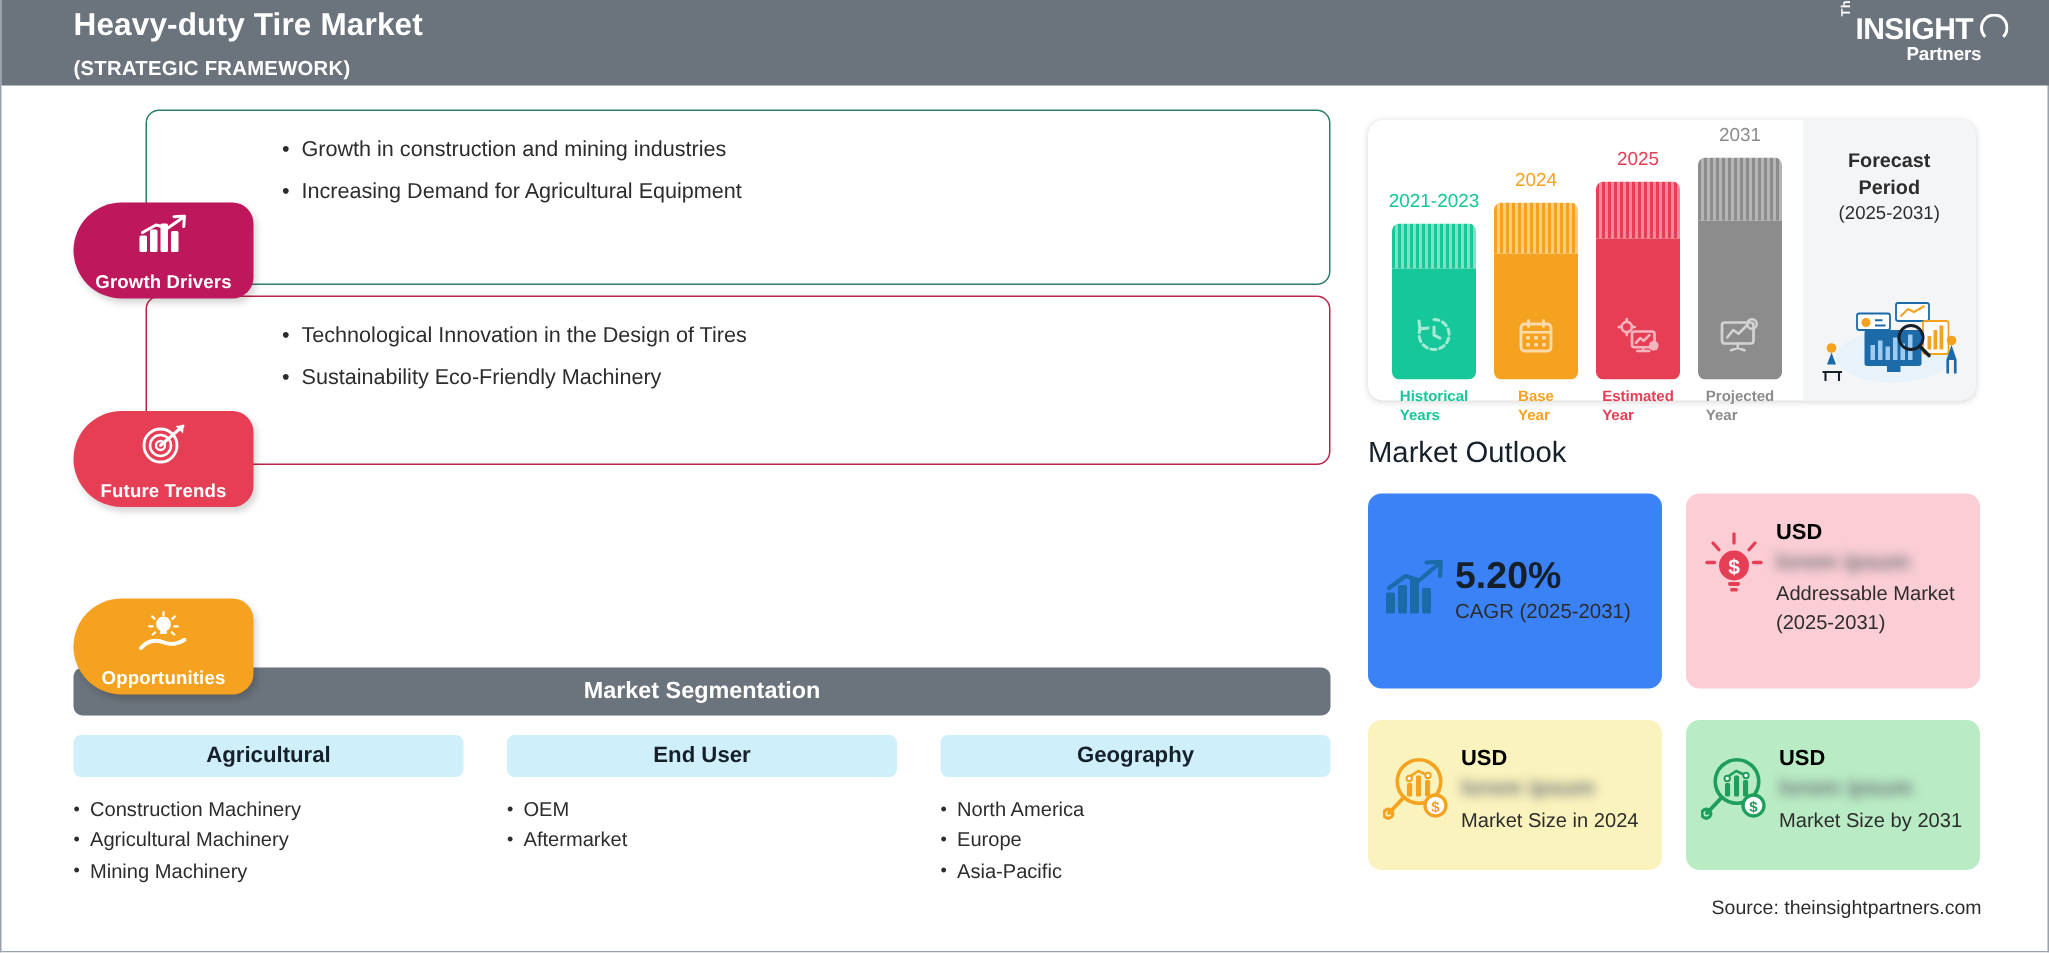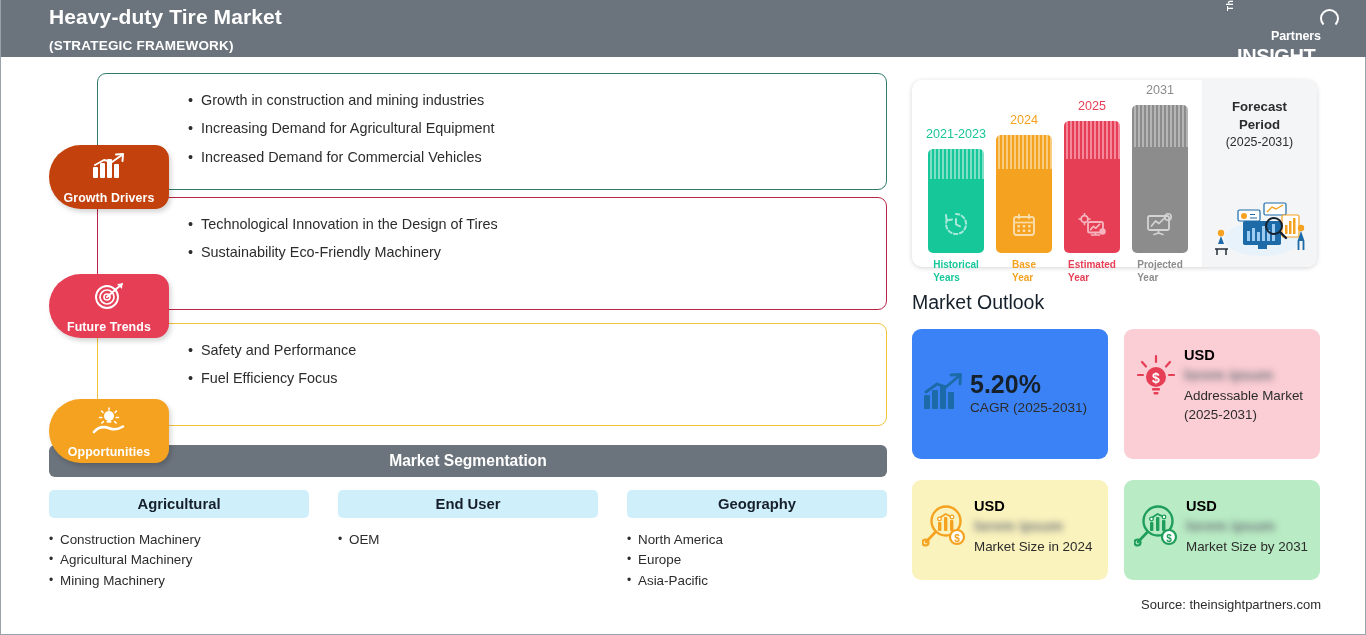--- a/index.html
+++ b/index.html
@@ -42,21 +42,21 @@
     color: #ffffff;
   }
   .logo-the {
     position: absolute; left: 0; top: 2px;
     font-size: 8.5px; font-weight: bold;
     transform: rotate(-90deg); transform-origin: left top;
     white-space: nowrap; letter-spacing: .3px;
   }
   .logo-insight {
     position: absolute; left: 12px; top: 0px;
-    font-size: 20px; font-weight: bold; letter-spacing: -0.4px; margin-top: 36px;
+    font-size: 20px; font-weight: bold; letter-spacing: -0.4px;
   }
   .logo-partners {
     position: absolute; left: 46px; top: 20px;
     font-size: 12.5px; font-weight: bold; letter-spacing: -0.1px;
   }
   .logo-ring {
     position: absolute; right: 2px; top: 0px;
     width: 19px; height: 19px;
     border: 2.2px solid #ffffff; border-radius: 50%;
     border-bottom-color: transparent;
@@ -85,21 +85,21 @@
     position: absolute; left: 48px; width: 120px; height: 64px;
     border-radius: 32px 14px 14px 32px;
     color: #fff; display: flex; flex-direction: column;
     align-items: center; justify-content: flex-end;
     padding-bottom: 5px;
     box-shadow: 2px 3px 5px rgba(0,0,0,.17);
     z-index: 5;
   }
   .badge-label { font-size: 12.4px; font-weight: bold; letter-spacing: .1px; line-height: 1; }
   .badge .bi { position: absolute; top: 8px; left: 50%; transform: translateX(-50%); }
-  .badge.b0 { top: 88px;  background: #c2410c; }
+  .badge.b0 { top: 78px;  background: #be185d; }
   .badge.b1 { top: 217px; background: #e63e55; }
   .badge.b2 { top: 342px; background: #f4a220; }
 
   
   .seg-header {
     position: absolute; left: 48px; top: 388px;
     width: 838px; height: 32px; border-radius: 6px;
     background: #6b737c; color: #fff;
     display: flex; align-items: center; justify-content: center;
     font-size: 15.6px; font-weight: bold;
@@ -204,21 +204,20 @@
       <span class="logo-ring"></span>
     </div>
   </div>
 
   <div class="left-col">
 
     <div class="pillar p0">
       <ul class="pillar-list">
         <li>Growth in construction and mining industries</li>
         <li>Increasing Demand for Agricultural Equipment</li>
-        <li>Increased Demand for Commercial Vehicles</li>
       </ul>
     </div>
     <div class="badge b0">
       <span class="bi">
         <svg width="34" height="26" viewBox="0 0 34 26">
           <rect x="1" y="14" width="5" height="11" rx="1" fill="#fff"></rect>
           <rect x="8" y="10" width="5" height="15" rx="1" fill="#fff"></rect>
           <rect x="15" y="6" width="5" height="19" rx="1" fill="#fff"></rect>
           <rect x="22" y="11" width="5" height="14" rx="1" fill="#fff"></rect>
           <path d="M3 12 L12 7 L20 9 L30 2" stroke="#fff" stroke-width="2" fill="none" stroke-linecap="round" stroke-linejoin="round"></path>
@@ -240,26 +239,20 @@
           <circle cx="14" cy="15" r="11" stroke="#fff" stroke-width="1.9" fill="none"></circle>
           <circle cx="14" cy="15" r="7" stroke="#fff" stroke-width="1.7" fill="none"></circle>
           <circle cx="14" cy="15" r="3" stroke="#fff" stroke-width="1.6" fill="none"></circle>
           <path d="M14 15 L29 2" stroke="#fff" stroke-width="2" stroke-linecap="round"></path>
           <path d="M24 2 L29.5 1.5 L29 7 Z" fill="#fff"></path>
         </svg>
       </span>
       <span class="badge-label">Future Trends</span>
     </div>
 
-    <div class="pillar p2">
-      <ul class="pillar-list">
-        <li>Safety and Performance</li>
-        <li>Fuel Efficiency Focus</li>
-      </ul>
-    </div>
     <div class="badge b2">
       <span class="bi">
         <svg width="36" height="28" viewBox="0 0 36 28">
           <circle cx="18" cy="9" r="5" fill="#fff"></circle>
           <rect x="15.6" y="13.5" width="4.8" height="2.2" rx="1" fill="#fff"></rect>
           <g stroke="#fff" stroke-width="1.5" stroke-linecap="round">
             <path d="M18 1 L18 3"></path>
               <path d="M10.5 4 L12 5.5"></path>
               <path d="M25.5 4 L24 5.5"></path>
             <path d="M8.5 10.5 L10.8 10.5"></path>
@@ -280,20 +273,21 @@
         <ul>
           <li>Construction Machinery</li>
           <li>Agricultural Machinery</li>
           <li>Mining Machinery</li>
         </ul>
       </div>
       <div class="seg-col">
         <div class="seg-col-head">End User</div>
         <ul>
           <li>OEM</li>
+          <li>Aftermarket</li>
         </ul>
       </div>
       <div class="seg-col">
         <div class="seg-col-head">Geography</div>
         <ul>
           <li>North America</li>
           <li>Europe</li>
           <li>Asia-Pacific</li>
         </ul>
       </div>

